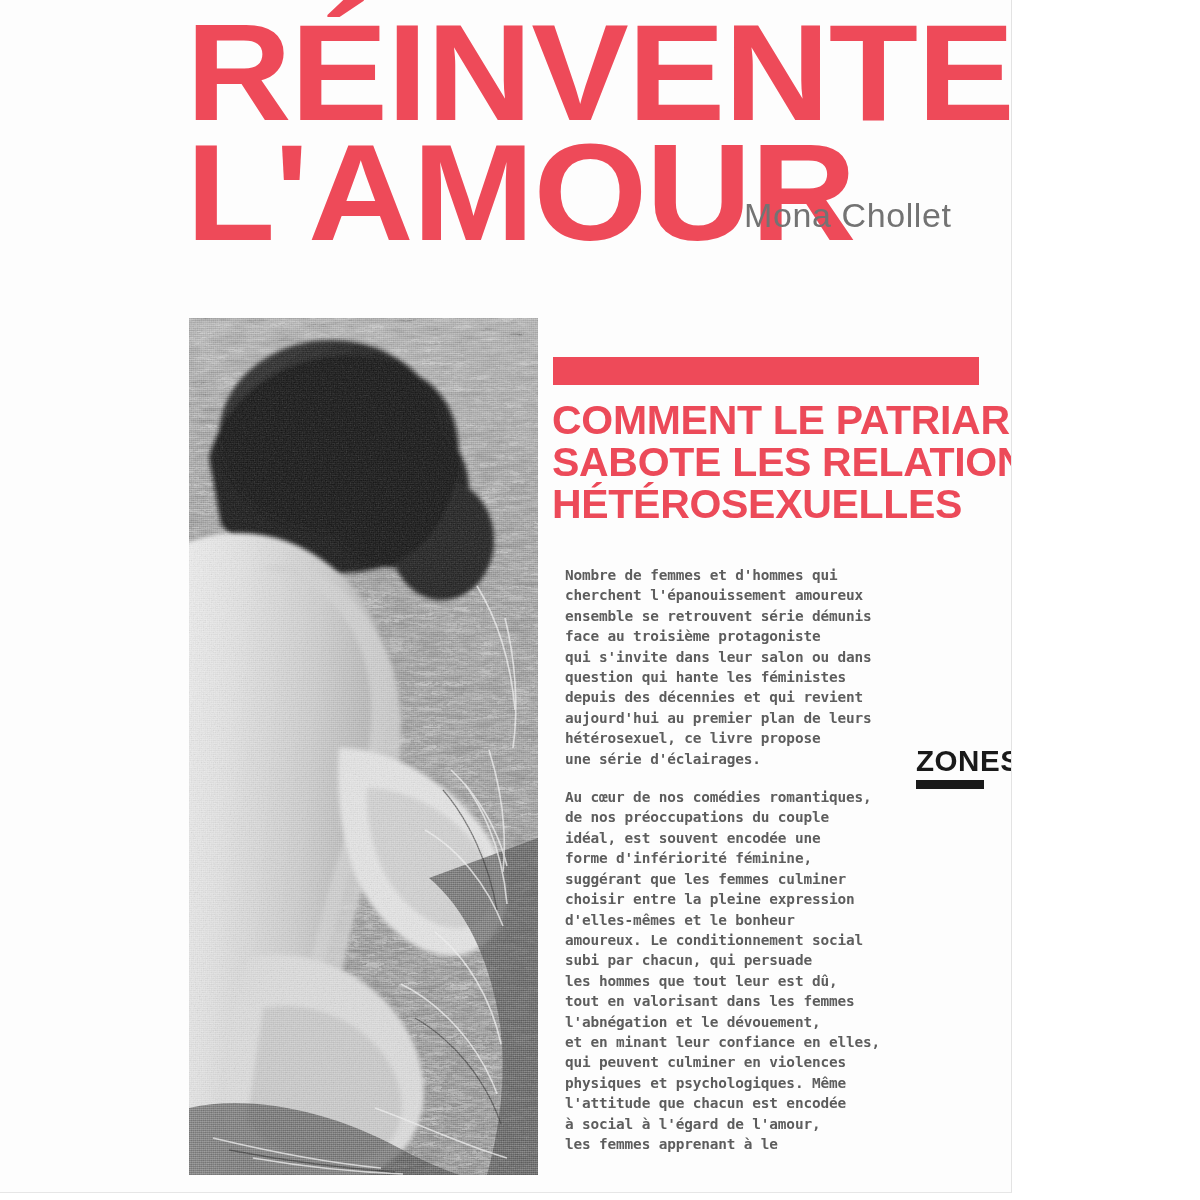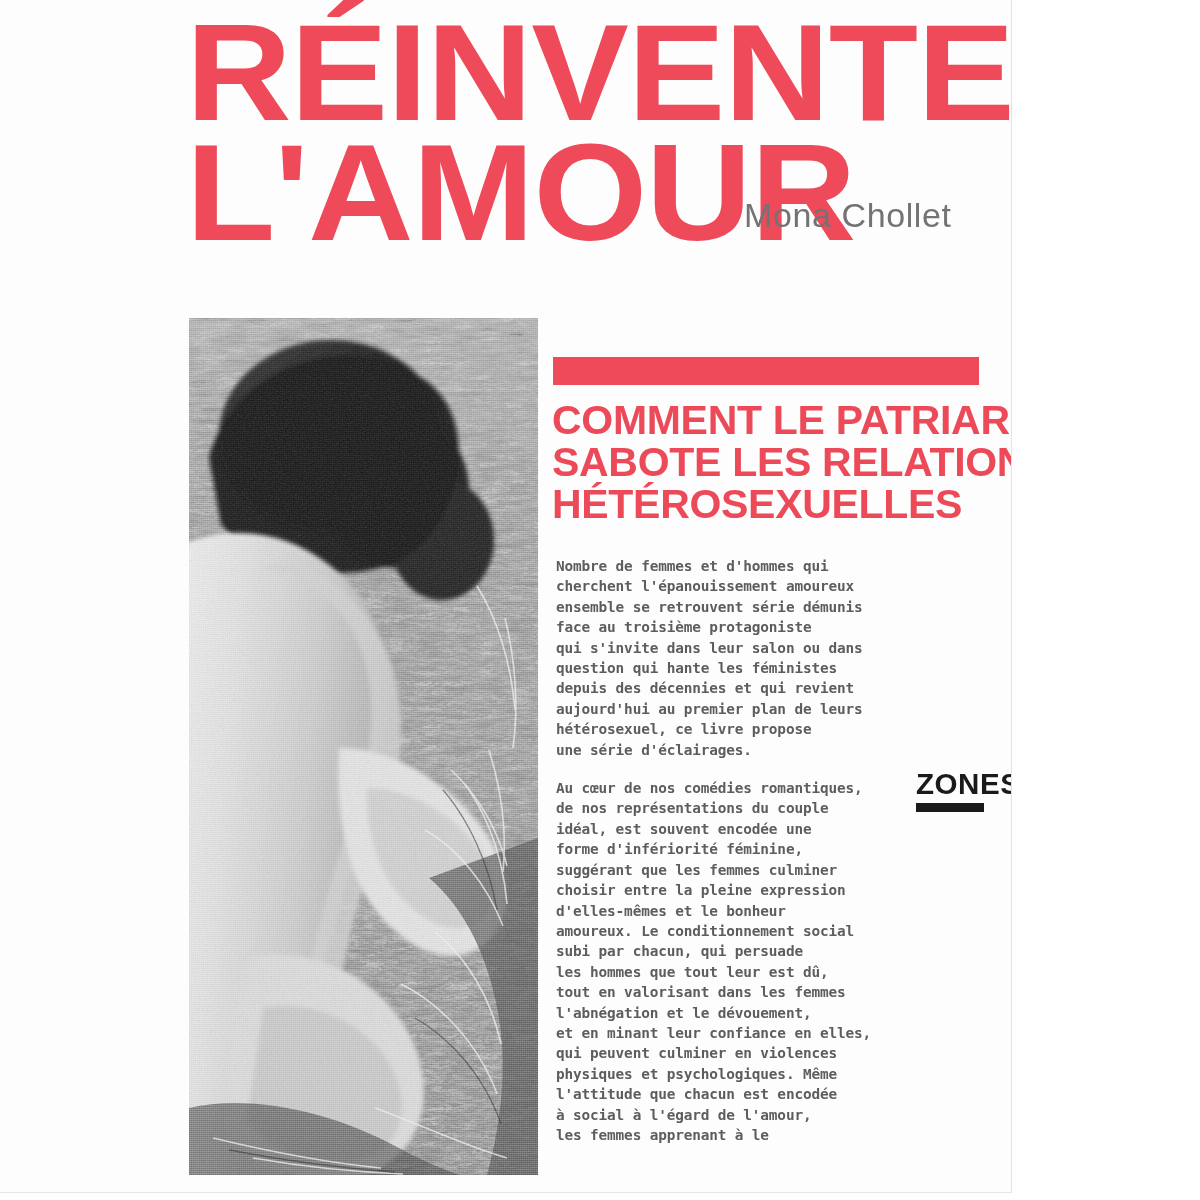--- a/index.html
+++ b/index.html
@@ -125,29 +125,29 @@
     left: 556px;
     top: 556px;
     width: 352px;
     color: #5d5d5d;
     font-family: "DejaVu Sans Mono", "Liberation Mono", monospace;
     font-weight: 700;
     font-size: 14.4px;
     line-height: 20.4px;
     letter-spacing: -0.15px;
   }
-  #blurb p { margin: 0; }
+  #blurb p { margin: 9px; }
   #blurb p + p { margin-top: 18px; }
   #blurb .bline { display: block; white-space: nowrap; }
 
   
   #publisher {
     position: absolute;
     left: 916px;
-    top: 770px;
+    top: 747px;
     width: 70px;
   }
   #publisher .pub-name {
     display: block;
     color: #1a1a1a;
     font-family: "Liberation Sans Narrow", "Liberation Sans", sans-serif;
     font-weight: 700;
     font-size: 29px;
     letter-spacing: 0.5px;
     line-height: 1;
@@ -305,21 +305,21 @@
         <span class="bline">face au troisième protagoniste</span>
         <span class="bline">qui s'invite dans leur salon ou dans</span>
         <span class="bline">question qui hante les féministes</span>
         <span class="bline">depuis des décennies et qui revient</span>
         <span class="bline">aujourd'hui au premier plan de leurs</span>
         <span class="bline">hétérosexuel, ce livre propose</span>
         <span class="bline">une série d'éclairages.</span>
       </p>
       <p>
         <span class="bline">Au cœur de nos comédies romantiques,</span>
-        <span class="bline">de nos représentations du couple</span>
+        <span class="bline">de nos préoccupations du couple</span>
         <span class="bline">idéal, est souvent encodée une</span>
         <span class="bline">forme d'infériorité féminine,</span>
         <span class="bline">suggérant que les femmes culminer</span>
         <span class="bline">choisir entre la pleine expression</span>
         <span class="bline">d'elles-mêmes et le bonheur</span>
         <span class="bline">amoureux. Le conditionnement social</span>
         <span class="bline">subi par chacun, qui persuade</span>
         <span class="bline">les hommes que tout leur est dû,</span>
         <span class="bline">tout en valorisant dans les femmes</span>
         <span class="bline">l'abnégation et le dévouement,</span>

